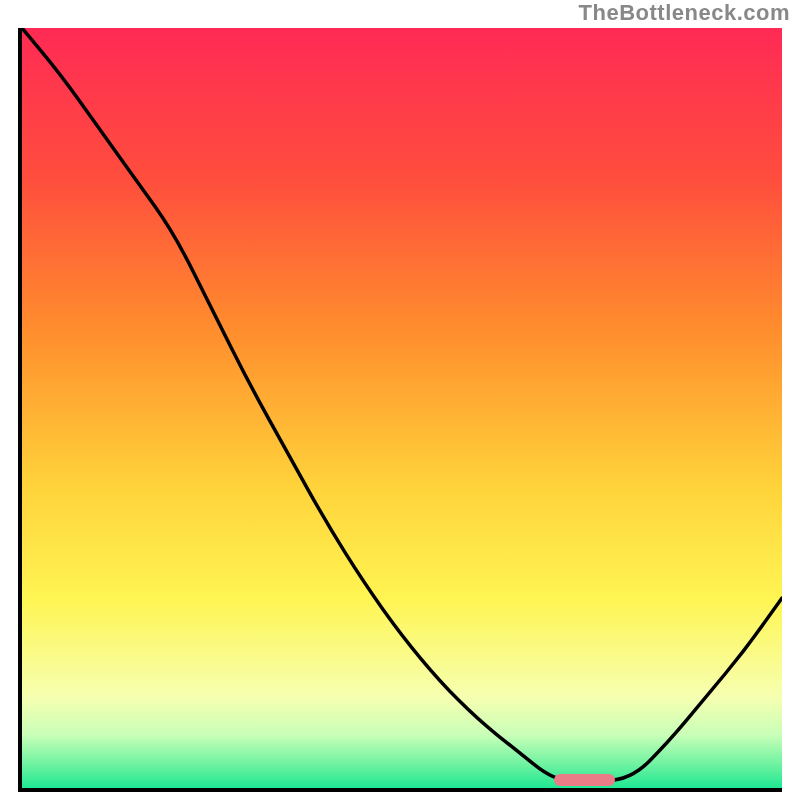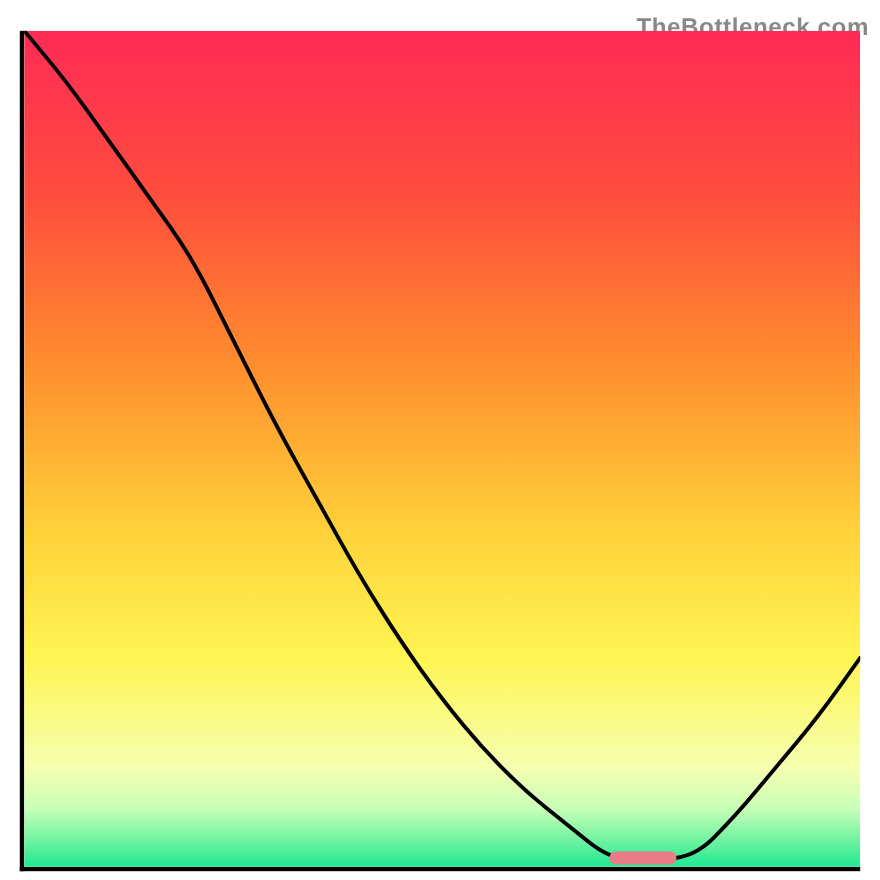--- a/index.html
+++ b/index.html
@@ -11,21 +11,21 @@
     background: #ffffff;
     font-family: Arial, Helvetica, sans-serif;
   }
   .canvas {
     position: relative;
     width: 800px;
     height: 800px;
   }
   .attribution {
     position: absolute;
-    top: 12px;
+    top: 0;
     right: 10px;
     color: #888888;
     font-size: 22px;
     font-weight: 600;
     letter-spacing: 0.5px;
   }
   .plot-frame {
     position: absolute;
     left: 18px;
     top: 28px;

